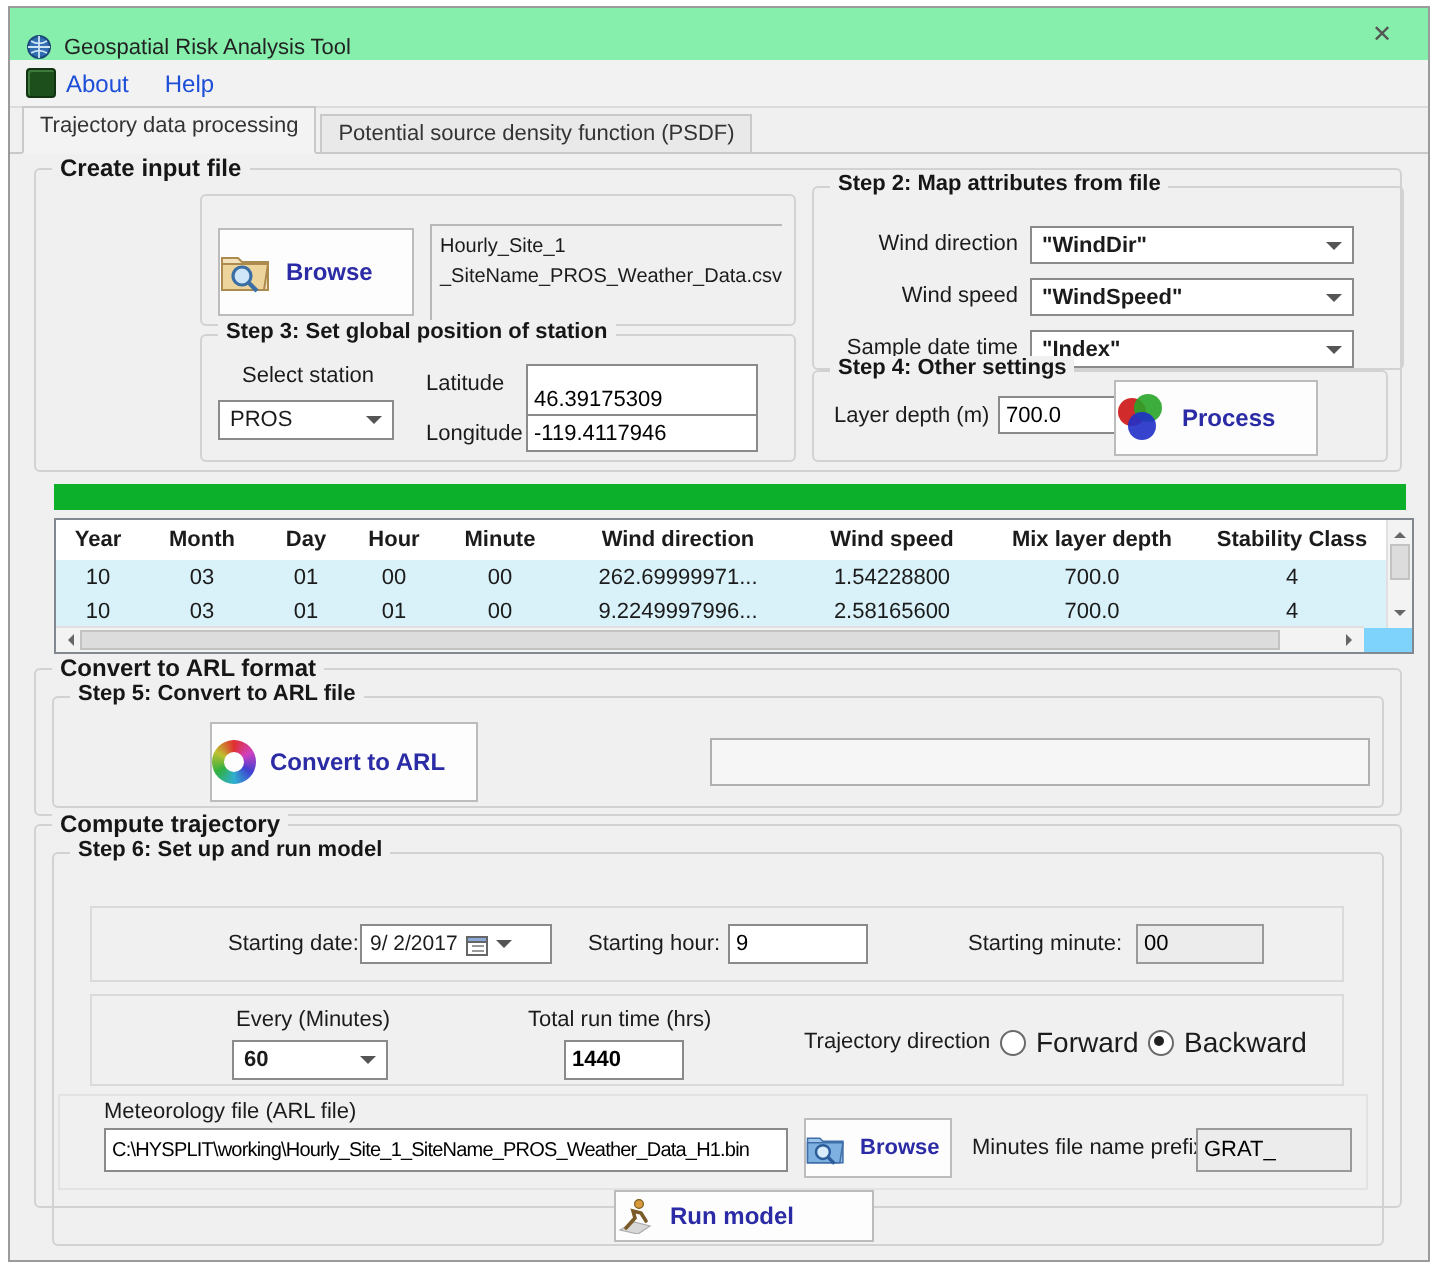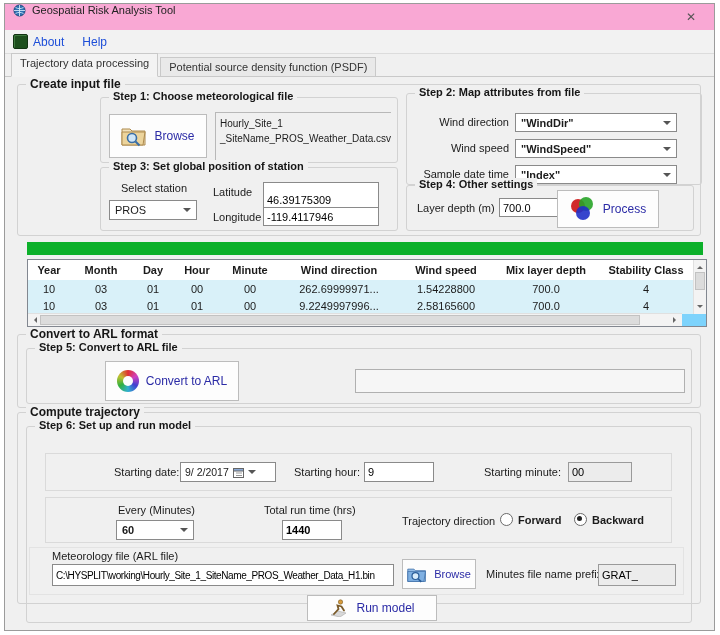--- a/index.html
+++ b/index.html
@@ -1,21 +1,21 @@
 <!DOCTYPE html>
 <html><head>
 <meta charset="utf-8">
 <style>
   html,body{margin:0;padding:0;width:720px;height:635px;background:#ffffff;
     font-family:"Liberation Sans",sans-serif;font-size:11px;color:#1b1b1b;}
   .window{position:absolute;left:4px;top:3px;width:711px;height:628px;background:#f0f0f0;
     border:1px solid #9b9b9b;box-sizing:border-box;overflow:hidden;}
   
-  .titlebar{position:absolute;left:0;top:0;right:0;height:26px;background:#f9a8d4;
-    display:flex;align-items:flex-start;padding:0 8px;box-sizing:border-box;}
+  .titlebar{position:absolute;left:0;top:0;right:0;height:26px;background:#86efac;
+    display:flex;align-items:flex-end;padding:0 8px;box-sizing:border-box;}
   .titlebar .title{font-size:11px;color:#222;margin-left:6px;}
   .close-btn{position:absolute;right:10px;top:4px;width:26px;height:18px;display:flex;
     align-items:center;justify-content:center;color:#555;font-size:12px;}
   
   .menubar{position:absolute;left:0;top:26px;right:0;height:24px;background:#f2f2f2;
     border-bottom:1px solid #dcdcdc;display:flex;align-items:center;padding:0 8px;box-sizing:border-box;gap:18px;}
   .menu-item{display:flex;align-items:center;gap:5px;font-size:12px;color:#1d4ed8;}
   .about-ic{width:13px;height:13px;background:#1d4f1d;border:1px solid #123312;border-radius:2px;
     display:inline-block;box-shadow:inset 1px 1px 0 #3e7a3e;}
   
@@ -30,22 +30,22 @@
     font-size:11px;white-space:nowrap;color:#161616;}
   .legend-lg{font-size:12px;}
   .lbl{position:absolute;font-size:11px;white-space:nowrap;color:#1b1b1b;}
   .tb{position:absolute;border:1px solid #8a8a8a;background:#fff;
     font-family:"Liberation Sans",sans-serif;font-size:11px;padding:1px 3px;box-sizing:border-box;}
   .tb.gray{background:#ececec;border-color:#9a9a9a;}
   .combo{position:absolute;border:1px solid #8a8a8a;background:#fff;display:flex;align-items:center;
     padding:0 18px 0 5px;font-size:11px;font-weight:700;box-sizing:border-box;}
   .combo::after{content:"";position:absolute;right:5px;top:50%;margin-top:-2px;
     border:4px solid transparent;border-top-color:#555;}
-  .btn{position:absolute;display:flex;align-items:center;justify-content:center;gap:7px;
-    background:#fdfdfd;border:1px solid #bcbcbc;color:#2b2ba6;font-weight:400;font-size:12px;
+  .btn{position:absolute;display:flex;align-items:center;justify-content:flex-start;gap:7px;
+    background:#fdfdfd;border:1px solid #bcbcbc;color:#2b2ba6;font-weight:700;font-size:12px;
     box-sizing:border-box;}
   .panel{position:absolute;border:1px solid #dadada;box-sizing:border-box;background:#f0f0f0;}
   
   .pgreen{position:absolute;background:#e6e6e6;}
   .pgreen .fill{height:100%;background:#0cb02a;}
   .pempty{position:absolute;border:1px solid #b0b0b0;background:#f6f6f6;box-sizing:border-box;}
   
   .tablewrap{position:absolute;border:1px solid #828790;background:#7dd3fc;box-sizing:border-box;}
   table.dtable{border-collapse:collapse;table-layout:fixed;width:666px;font-size:11px;}
   .dtable th{font-weight:700;background:#ffffff;height:20px;text-align:center;padding:0 2px;
@@ -54,21 +54,21 @@
   .vscroll{position:absolute;right:0;top:0;width:12px;height:54px;background:#f3f3f3;border-left:1px solid #e0e0e0;}
   .hscroll{position:absolute;left:0;bottom:0;height:12px;width:654px;background:#f3f3f3;border-top:1px solid #e0e0e0;}
   .sthumb{position:absolute;background:#dcdcdc;border:1px solid #c2c2c2;box-sizing:border-box;}
   .tri{position:absolute;width:0;height:0;border:3px solid transparent;}
   .tri-u{border-bottom-color:#666;} .tri-d{border-top-color:#666;}
   .tri-l{border-right-color:#666;} .tri-r{border-left-color:#666;}
   
   .radio{display:inline-block;width:11px;height:11px;border:1px solid #6a6a6a;border-radius:50%;
     background:#fff;vertical-align:-2px;margin-right:5px;position:relative;}
   .radio.on::after{content:"";position:absolute;left:2px;top:2px;width:5px;height:5px;border-radius:50%;background:#222;}
-  .radio-row{position:absolute;font-size:11px;white-space:nowrap;font-weight:bold;}
+  .radio-row{position:absolute;font-size:14px;white-space:nowrap;}
   
   .rainbow{width:22px;height:22px;border-radius:50%;
     background:conic-gradient(#e03030,#d040c0,#4040d0,#30b0d0,#30b040,#c0c030,#e03030);position:relative;flex:0 0 auto;}
   .rainbow::after{content:"";position:absolute;left:6px;top:6px;width:10px;height:10px;border-radius:50%;background:#fdfdfd;}
   .datebox{position:absolute;border:1px solid #8a8a8a;background:#fff;display:flex;align-items:center;
     gap:4px;padding:0 4px;box-sizing:border-box;font-size:10.5px;}
   .datebox .dd{width:0;height:0;border:4px solid transparent;border-top-color:#555;margin-top:4px;}
   .filelabel{position:absolute;border-top:1px solid #b8b8b8;border-left:1px solid #b8b8b8;
     padding:3px 4px;font-size:10px;line-height:1.5;box-sizing:border-box;overflow:hidden;}
 </style>
@@ -98,21 +98,20 @@
 
   <div class="tabstrip">
     <div class="tab active">Trajectory data processing</div>
     <div class="tab">Potential source density function (PSDF)</div>
   </div>
 
   <div class="gb" style="left:12px;top:80px;width:684px;height:152px;">
     <span class="legend legend-lg">Create input file</span>
 
     <div class="gb" style="left:82px;top:12px;width:298px;height:66px;">
-      <span class="legend">Step 1: Choose meteorological file</span>
       <div class="btn" style="left:8px;top:16px;width:98px;height:44px;">
         <svg width="26" height="22" viewBox="0 0 26 22">
           <path d="M1 4h8l2 2h13v14H1z" fill="#f2e2bd" stroke="#ad8a4d"></path>
           <path d="M1 7h23l-2 13H1z" fill="#ecd49c" stroke="#ad8a4d"></path>
           <circle cx="11" cy="13" r="4.5" fill="#cfe6f8" stroke="#3a6ea5" stroke-width="1.6"></circle>
           <line x1="14.5" y1="16.5" x2="18.5" y2="20.5" stroke="#3a6ea5" stroke-width="2.2"></line>
         </svg>
         <span>Browse</span>
       </div>
       <div class="filelabel" style="left:114px;top:14px;width:176px;height:48px;">

